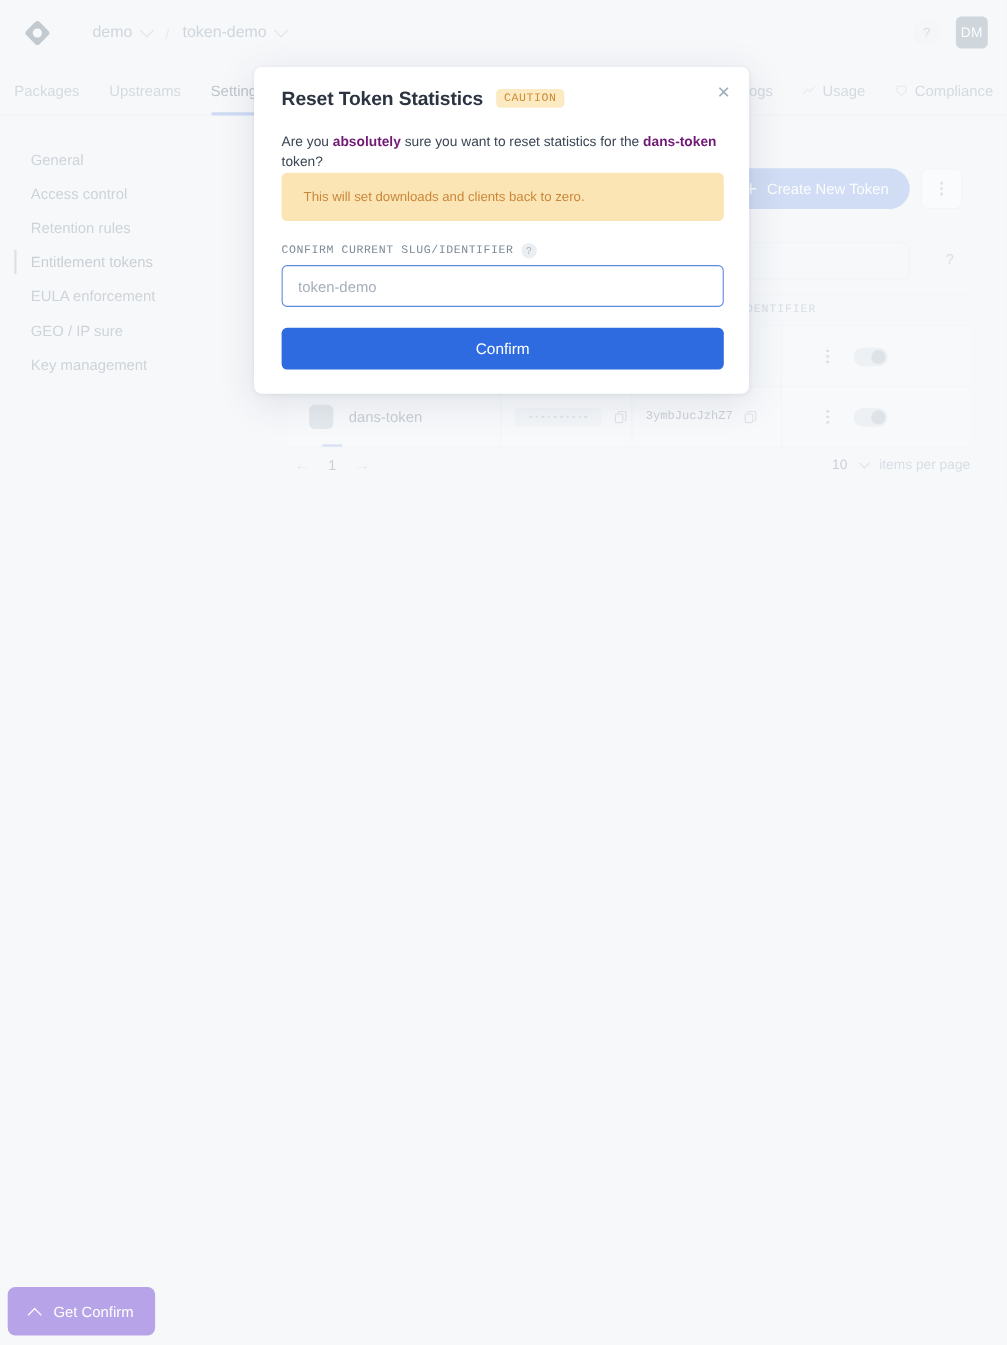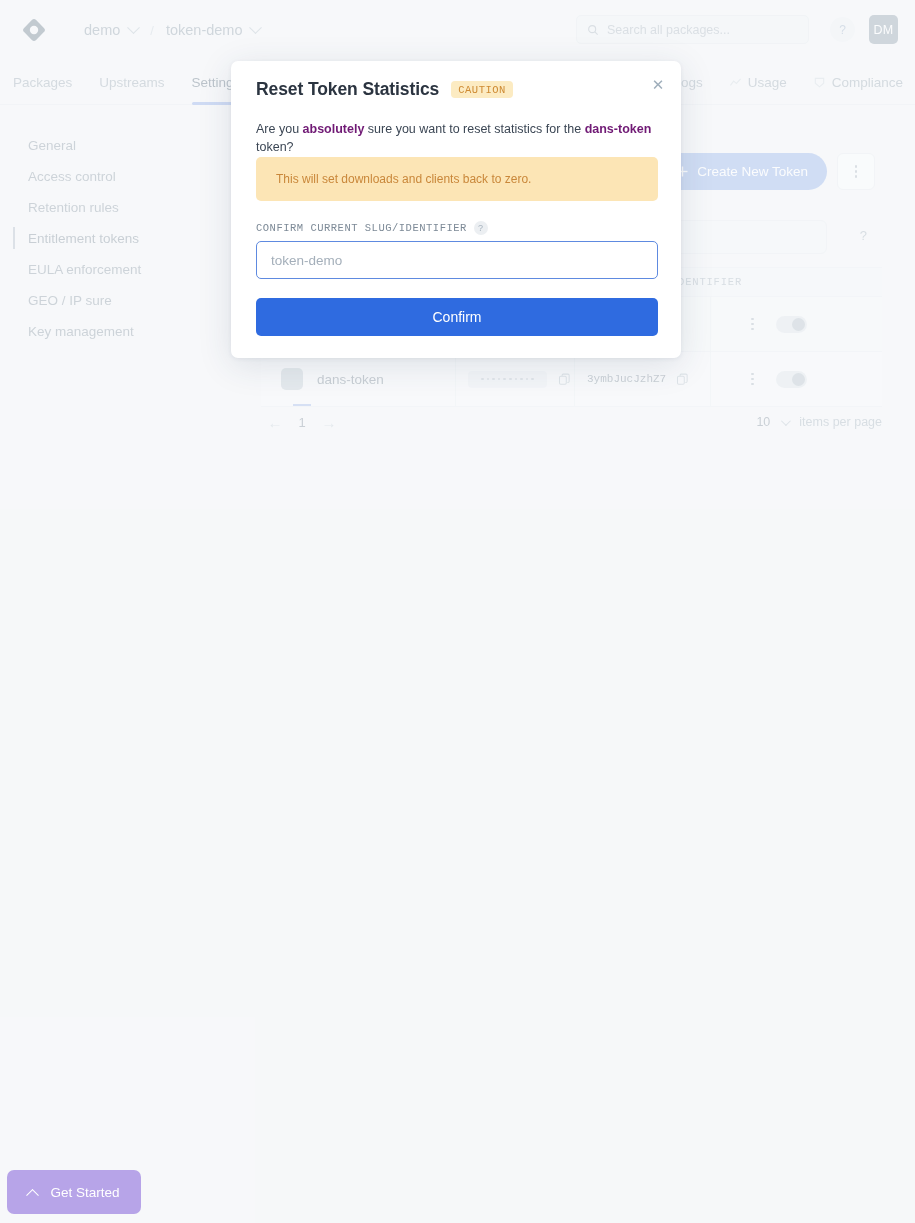--- a/index.html
+++ b/index.html
@@ -260,27 +260,20 @@
     </svg>
   </div>
   <div class="crumb">
     <span>demo</span>
     <span class="chev"></span>
     <span class="sep">/</span>
     <span class="name">token-demo</span>
     <span class="chev"></span>
   </div>
 
-  <div class="search-wrap">
-    <svg class="mag" viewBox="0 0 14 14">
-      <circle cx="6" cy="6" r="4.1" fill="none" stroke="#A9B4BE" stroke-width="1.3"></circle>
-      <line x1="9.2" y1="9.2" x2="12.4" y2="12.4" stroke="#A9B4BE" stroke-width="1.3"></line>
-    </svg>
-    <input placeholder="Search all packages..." style="">
-  </div>
 
   <div class="help-btn">?</div>
   <div class="avatar">DM</div>
 </div>
 
 <div class="navbar">
   <div class="tab left1">Packages</div>
   <div class="tab gap">Upstreams</div>
   <div class="tab gap active">Settings</div>
 
@@ -460,14 +453,14 @@
     <span class="lbl-help">?</span>
   </div>
 
   <input class="field-input" placeholder="token-demo" style="">
 
   <button class="btn-confirm">Confirm</button>
 </div>
 
 <div class="get-started">
   <span class="chev-up"></span>
-  <span>Get Started</span>
+  <span>Get Confirm</span>
 </div>
 
 </body></html>

